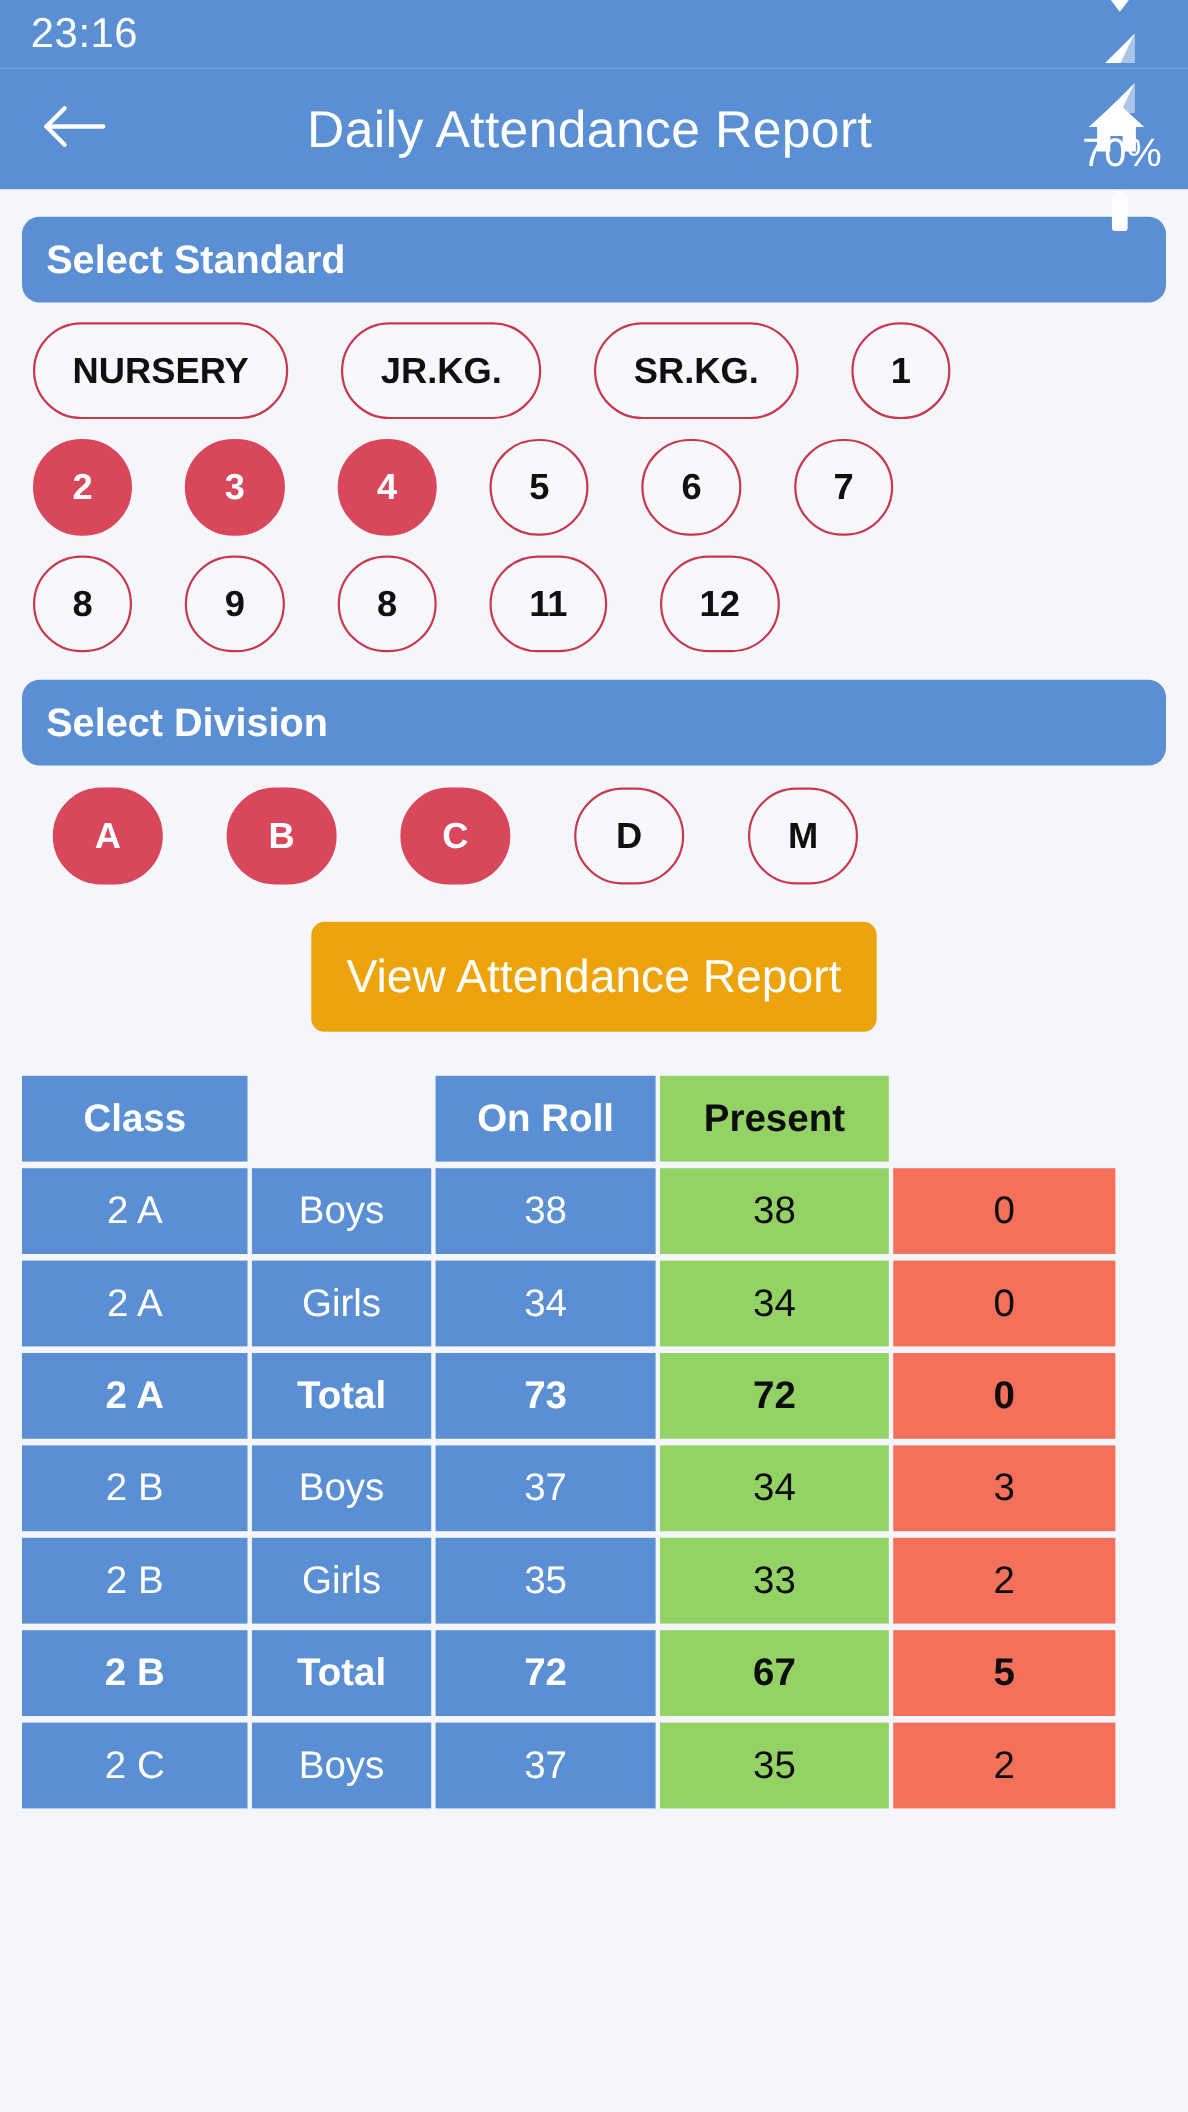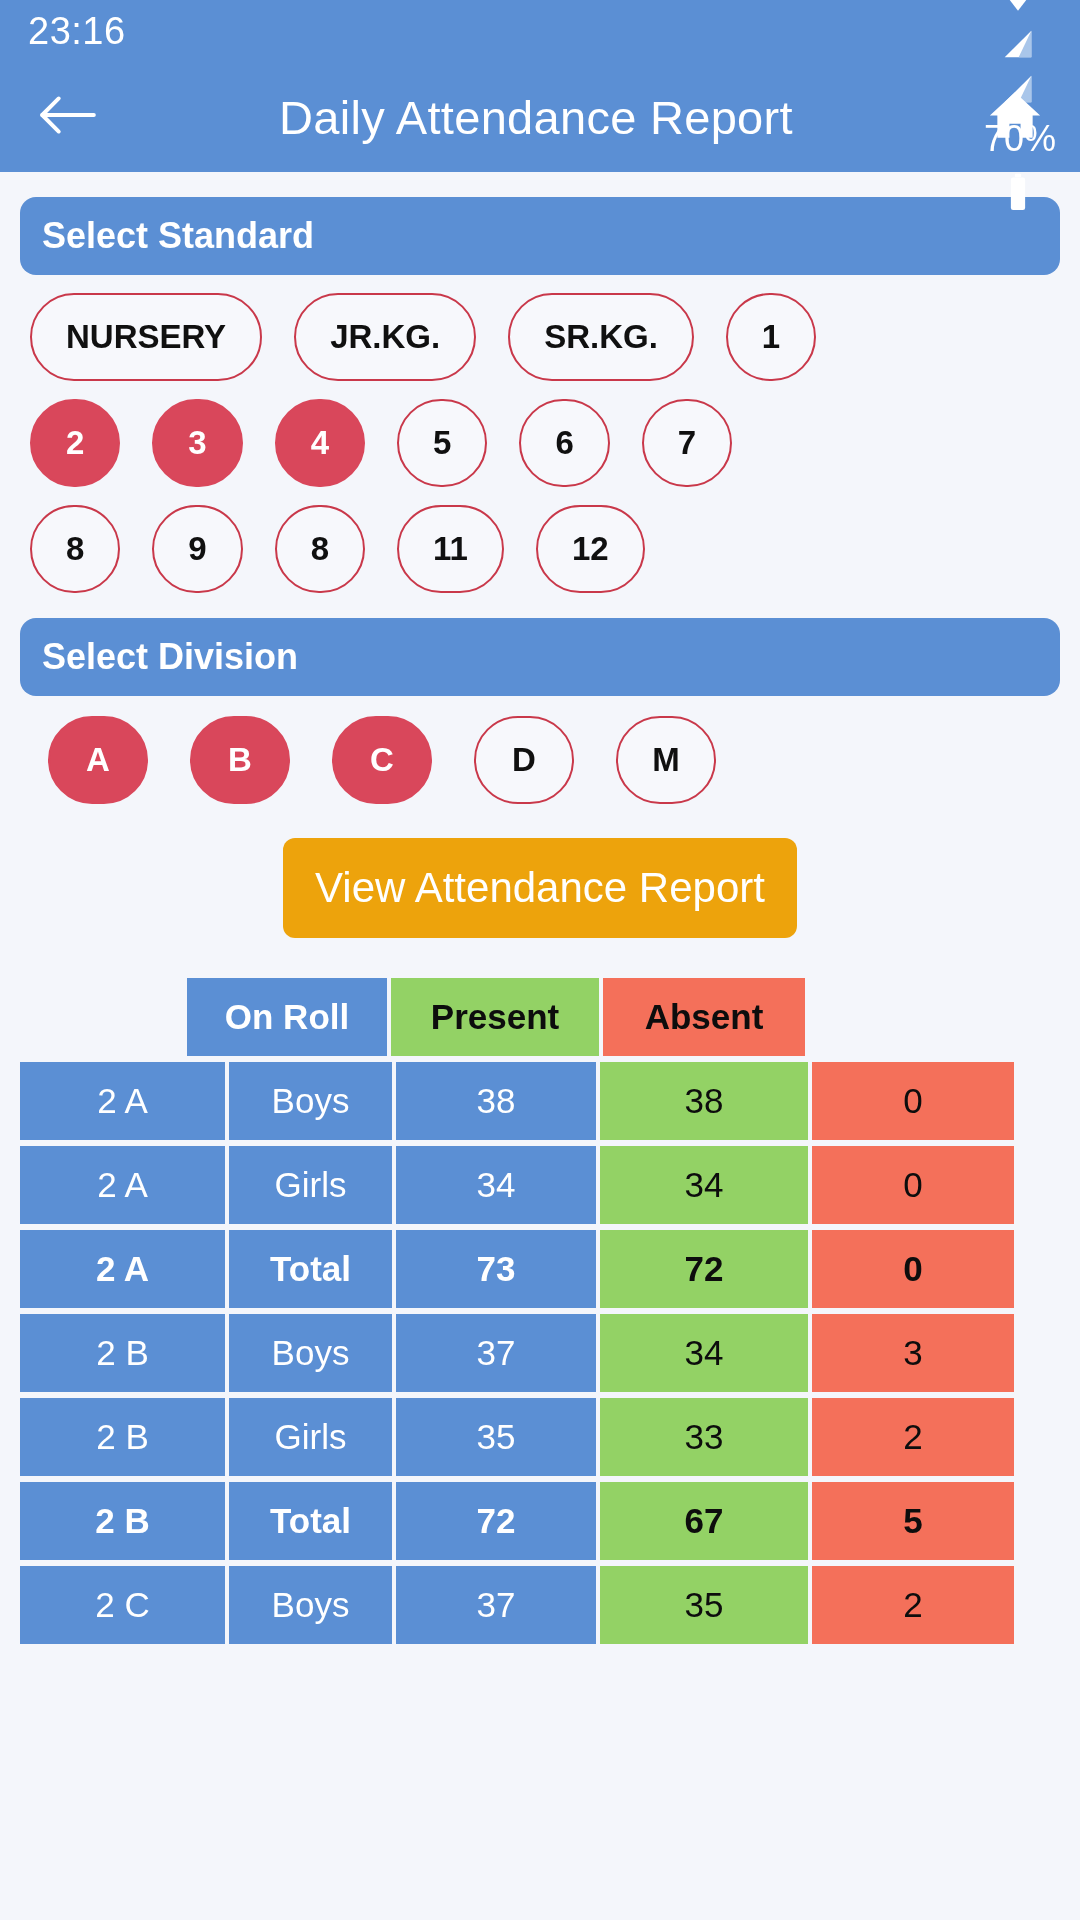--- a/index.html
+++ b/index.html
@@ -92,21 +92,21 @@
   .section-header-label {
     color: #ffffff;
     font-size: 36px;
     font-weight: 700;
   }
 
   
   .chip-row {
     display: flex;
     align-items: flex-start;
-    gap: 0;
+    gap: 16px;
     margin-top: 18px;
     padding-left: 10px;
   }
   .chip {
     height: 88px;
     min-width: 88px;
     border-radius: 60px;
     border: 2px solid #c9384a;
     background: #f7f8fc;
     color: #101010;
@@ -322,24 +322,24 @@
         </div>
       </div>
     </div>
 
   <div class="btn-wrap">
     <button class="btn-primary">View Attendance Report</button>
   </div>
 
   <div class="table" id="report-table">
       <div class="trow header">
+        <div class="tcell c-class bg-blue">Class</div>
         <div class="tcell c-gender bg-none"></div>
         <div class="tcell c-onroll bg-blue">On Roll</div>
         <div class="tcell c-present bg-green">Present</div>
-        <div class="tcell c-absent bg-red">Absent</div>
       </div>
       <div class="trow">
         <div class="tcell c-class bg-blue">2 A</div>
         <div class="tcell c-gender bg-blue">Boys</div>
         <div class="tcell c-onroll bg-blue">38</div>
         <div class="tcell c-present bg-green">38</div>
         <div class="tcell c-absent bg-red">0</div>
       </div>
       <div class="trow">
         <div class="tcell c-class bg-blue">2 A</div>

